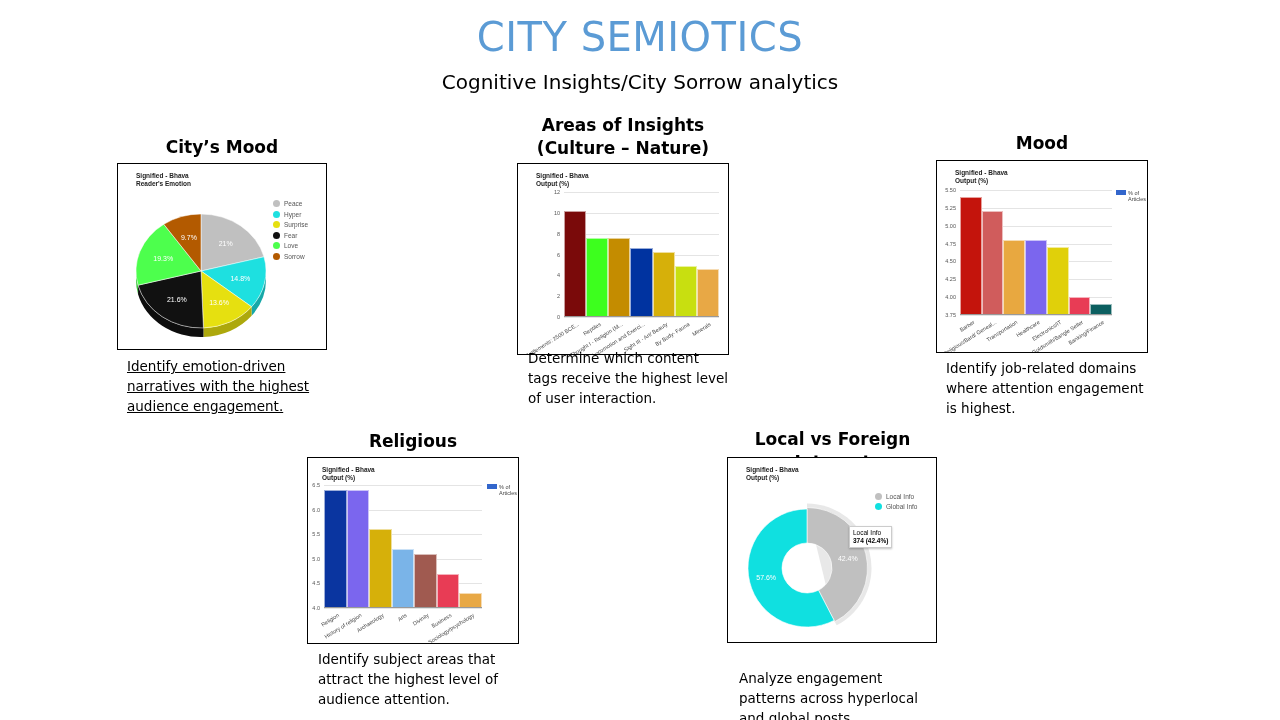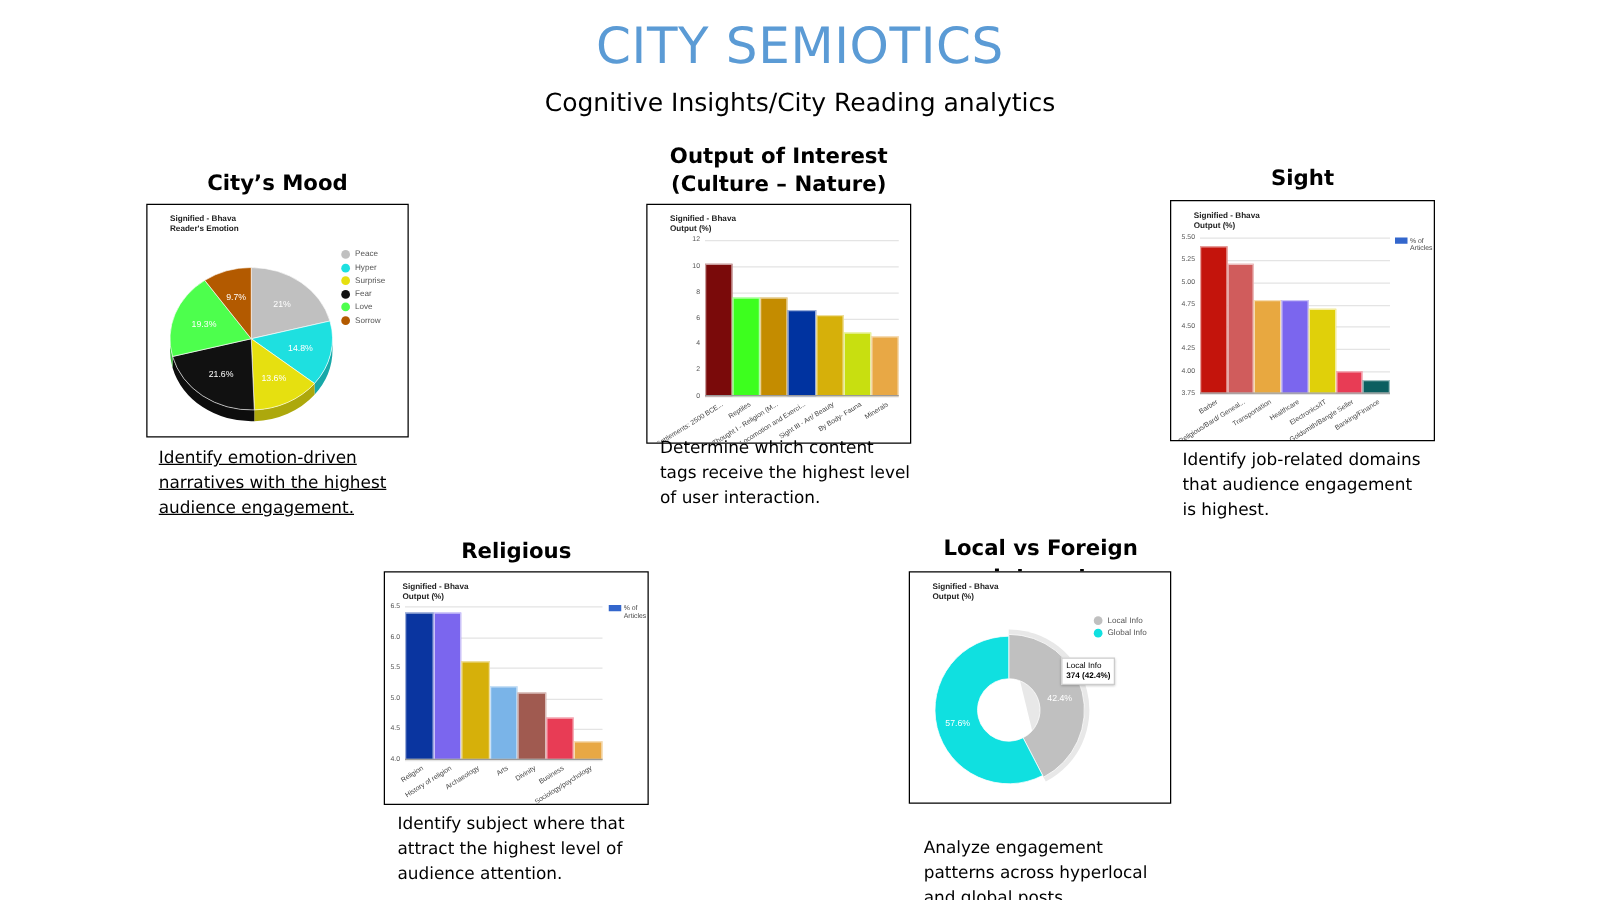--- a/index.html
+++ b/index.html
@@ -32,21 +32,21 @@
 
   .legend-item { position: absolute; font-size: 6.5px; color: #555; display: flex; align-items: center; }
   .legend-item .dot { width: 7px; height: 7px; border-radius: 50%; margin-right: 4px; }
 
   svg text { font-family: "Liberation Sans", sans-serif; }
 </style>
 </head>
 <body>
 
 <div class="title">CITY SEMIOTICS</div>
-<div class="subtitle">Cognitive Insights/City Reading analytics</div>
+<div class="subtitle">Cognitive Insights/City Sorrow analytics</div>
 
 <div class="section-title" style="left:117px; width:210px; top:136px;">City’s Mood</div>
 <div class="chart-box" style="left:117px; top:163px; width:210px; height:187px;">
   <div class="chart-head">Signified - Bhava
 Reader's Emotion</div>
   <svg id="pie-svg" width="210" height="187" style="position:absolute;left:0;top:0;">
       <path d="M148,107 A65,57 0 0 1 133.60004960185654,142.7784075935699 L133.60004960185654,151.7784075935699 A65,57 0 0 0 148,116 Z" fill="#1ee0e0" style="filter: brightness(0.75);"></path>
       <path d="M133.60004960185654,142.7784075935699 A65,57 0 0 1 85.44986187354574,163.95949994051358 L85.44986187354574,172.95949994051358 A65,57 0 0 0 133.60004960185654,151.7784075935699 Z" fill="#e6e010" style="filter: brightness(0.75);"></path>
       <path d="M85.44986187354574,163.95949994051358 A65,57 0 0 1 20.04209452663897,121.17532356839669 L20.04209452663897,130.1753235683967 A65,57 0 0 0 85.44986187354574,172.95949994051358 Z" fill="#111111" style="filter: brightness(0.75);"></path>
       <path d="M20.04209452663897,121.17532356839669 A65,57 0 0 1 18,107 L18,116 A65,57 0 0 0 20.04209452663897,130.1753235683967 Z" fill="#4dff4d" style="filter: brightness(0.75);"></path>
@@ -87,21 +87,21 @@
       <div class="legend-item" style="left: 155px; top: 88.5px;">
         <span class="dot" style="background:#b35a00"></span>
         <span>Sorrow</span>
       </div>
     </div>
 </div>
 <div class="caption" style="left:127px; top:356px; width:200px;text-decoration:underline;">Identify emotion-driven
 narratives with the highest
 audience engagement.</div>
 
-<div class="section-title" style="left:517px; width:212px; top:114px; white-space:pre-line;">Output of Interest
+<div class="section-title" style="left:517px; width:212px; top:114px; white-space:pre-line;">Areas of Insights
 (Culture – Nature)</div>
 <div class="chart-box" style="left:517px; top:163px; width:212px; height:192px;">
   <div class="chart-head">Signified - Bhava
 Output (%)</div>
   <div id="areas-chart">
       <div class="plot" style="left: 46px; top: 28px; width: 155px; height: 125px;">
         <div class="gridline" style="top: 0px;"></div>
         <div class="gridline" style="top: 20.8333px;"></div>
         <div class="gridline" style="top: 41.6667px;"></div>
         <div class="gridline" style="top: 62.5px;"></div>
@@ -130,21 +130,21 @@
       <div class="xtick" style="right: 85.1786px; top: 157px;">Locomotion and Exerci...</div>
       <div class="xtick" style="right: 63.0357px; top: 157px;">Sight III - Art/ Beauty</div>
       <div class="xtick" style="right: 40.8929px; top: 157px;">By Body- Fauna</div>
       <div class="xtick" style="right: 18.75px; top: 157px;">Minerals</div>
     </div>
 </div>
 <div class="caption" style="left:528px; top:348px; width:200px;">Determine which content
 tags receive the highest level
 of user interaction.</div>
 
-<div class="section-title" style="left:936px; width:212px; top:132px;">Sight</div>
+<div class="section-title" style="left:936px; width:212px; top:132px;">Mood</div>
 <div class="chart-box" style="left:936px; top:160px; width:212px; height:193px;">
   <div class="chart-head">Signified - Bhava
 Output (%)</div>
   <div class="legend-bar" style="left:179px; top:29px;"><span class="sw"></span><span style="white-space:pre-line; display:inline-block;">% of
 Articles</span></div>
   <div id="work-chart">
       <div class="plot" style="left: 23px; top: 29px; width: 152px; height: 125px;">
         <div class="gridline" style="top: 0px;"></div>
         <div class="gridline" style="top: 17.8571px;"></div>
         <div class="gridline" style="top: 35.7143px;"></div>
@@ -173,21 +173,21 @@
       <div class="xtick" style="right: 174.886px; top: 158px;">Barber</div>
       <div class="xtick" style="right: 153.171px; top: 158px;">Religious/Bard/ Geneal...</div>
       <div class="xtick" style="right: 131.457px; top: 158px;">Transportation</div>
       <div class="xtick" style="right: 109.743px; top: 158px;">Healthcare</div>
       <div class="xtick" style="right: 88.0286px; top: 158px;">Electronics/IT</div>
       <div class="xtick" style="right: 66.3143px; top: 158px;">Goldsmith/Bangle Seller</div>
       <div class="xtick" style="right: 44.6px; top: 158px;">Banking/Finance</div>
     </div>
 </div>
 <div class="caption" style="left:946px; top:358px; width:205px;">Identify job-related domains
-that audience engagement
+where attention engagement
 is highest.</div>
 
 <div class="section-title" style="left:307px; width:212px; top:430px;">Religious</div>
 <div class="chart-box" style="left:307px; top:457px; width:212px; height:187px;">
   <div class="chart-head" style="left:14px;">Signified - Bhava
 Output (%)</div>
   <div class="legend-bar" style="left:179px; top:26px;"><span class="sw"></span><span style="white-space:pre-line; display:inline-block;">% of
 Articles</span></div>
   <div id="edu-chart">
       <div class="plot" style="left: 16px; top: 27px; width: 158px; height: 123px;">
@@ -214,21 +214,21 @@
       <div class="ytick" style="left: -10px; top: 147px;">4.0</div>
       <div class="xtick" style="right: 181.329px; top: 154px;">Religion</div>
       <div class="xtick" style="right: 158.757px; top: 154px;">History of religion</div>
       <div class="xtick" style="right: 136.186px; top: 154px;">Archaeology</div>
       <div class="xtick" style="right: 113.614px; top: 154px;">Arts</div>
       <div class="xtick" style="right: 91.0429px; top: 154px;">Divinity</div>
       <div class="xtick" style="right: 68.4714px; top: 154px;">Business</div>
       <div class="xtick" style="right: 45.9px; top: 154px;">Sociology/psychology</div>
     </div>
 </div>
-<div class="caption" style="left:318px; top:649px; width:200px;">Identify subject where that
+<div class="caption" style="left:318px; top:649px; width:200px;">Identify subject areas that
 attract the highest level of
 audience attention.</div>
 
 <div class="section-title" style="left:720px; width:225px; top:428px;">Local vs Foreign Interest</div>
 <div class="chart-box" style="left:727px; top:457px; width:210px; height:186px;">
   <div class="chart-head">Signified - Bhava
 Output (%)</div>
   <svg id="donut-svg" width="210" height="186" style="position:absolute;left:0;top:0;">
       <path d="M79,49.5 L79,45.5 A64.5,64.5 0 0 1 108.64290101008598,167.28480094847362 L106.80458156760002,163.73225515321946 Z" fill="#e8e8e8"></path>
       <path d="M79,49.5 A60.5,60.5 0 0 1 106.80458156760002,163.73225515321946 L90.4894965155372,132.2034112203386 A25,25 0 0 0 79,85 Z" fill="#c0c0c0" stroke="#fff" stroke-width="0.6"></path>

